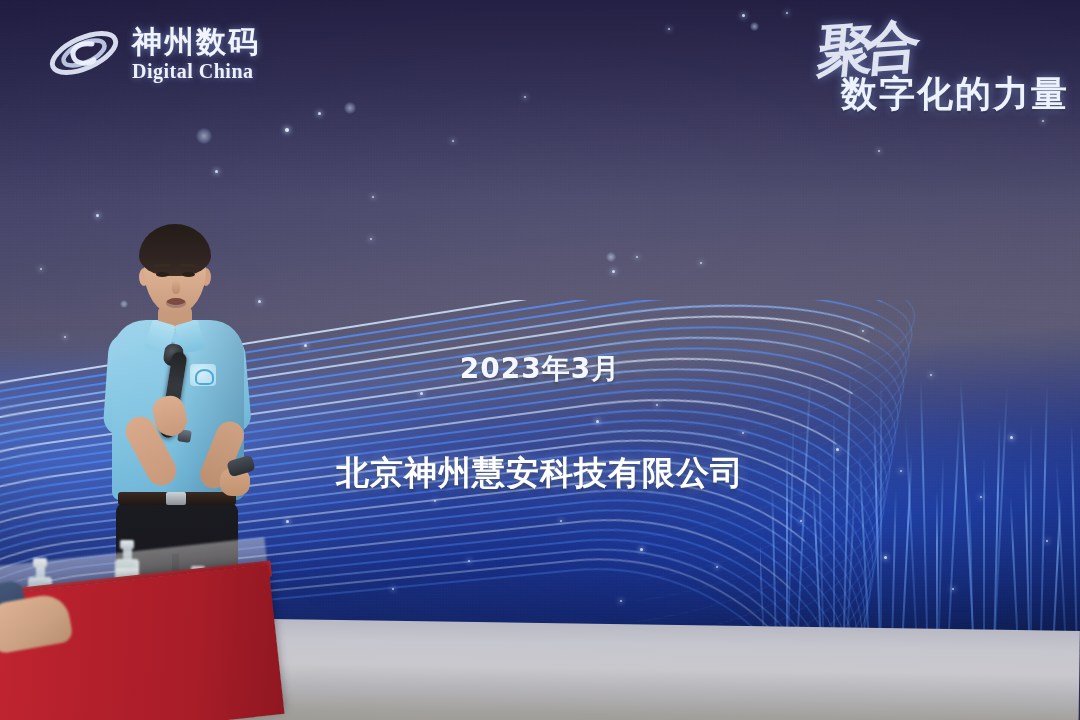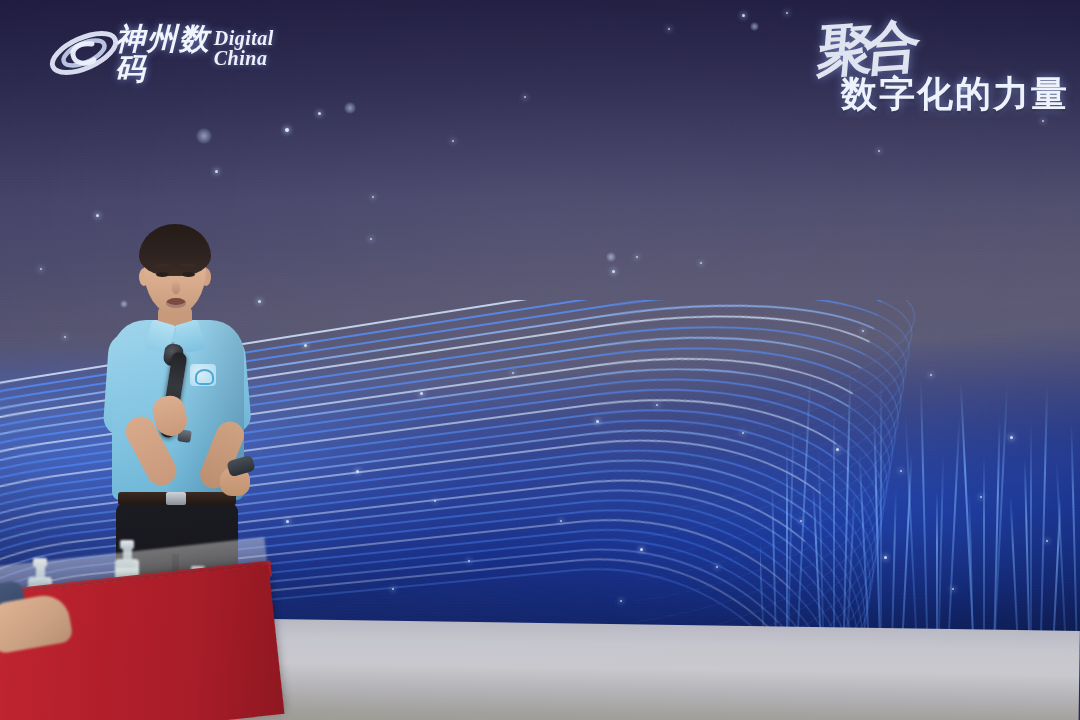--- a/index.html
+++ b/index.html
@@ -70,21 +70,21 @@
   }
   .bokeh{
     position:absolute;border-radius:50%;
     background:radial-gradient(circle,rgba(235,242,255,.95) 0%,rgba(190,215,255,.5) 45%,rgba(150,185,255,0) 75%);
   }
 
   
   .dc-logo{position:absolute;left:46px;top:20px;width:260px;height:66px;display:flex;align-items:center;gap:10px;}
   .dc-mark{position:relative;width:76px;height:62px;}
   .dc-mark svg{position:absolute;left:0;top:0;}
-  .dc-words{display:flex;flex-direction:row;line-height:1;padding-top:2px;font-style:italic;}
+  .dc-words{display:flex;flex-direction:column;line-height:1;padding-top:2px;}
   .dc-cn{
     font-size:30px;font-weight:700;color:#f2f4fb;letter-spacing:2px;
     text-shadow:0 0 7px rgba(150,185,255,.6);
     font-family:"DejaVu Sans","Liberation Sans",sans-serif;
   }
   .dc-en{
     font-size:20px;font-weight:700;color:#eef1f9;letter-spacing:.5px;margin-top:4px;
     font-family:"Liberation Serif","DejaVu Serif",serif;
     text-shadow:0 0 6px rgba(150,185,255,.5);
   }
@@ -482,20 +482,22 @@
         <span class="dc-cn">神州数码</span>
         <span class="dc-en">Digital China</span>
       </div>
     </div>
 
     <div class="ju-he">
       <span class="ju-he-cal">聚合</span>
       <span class="ju-he-sub">数字化的力量</span>
     </div>
 
+    <div class="slide-date">2023年3月</div>
+    <div class="slide-company">北京神州慧安科技有限公司</div>
 
   </div>
 
   <div class="stage-floor-shadow"></div>
   <div class="stage-floor"></div>
 
   <div class="speaker">
     <div class="sp-pants"></div>
     <div class="sp-legsplit"></div>
     <div class="sp-shoe"></div>

